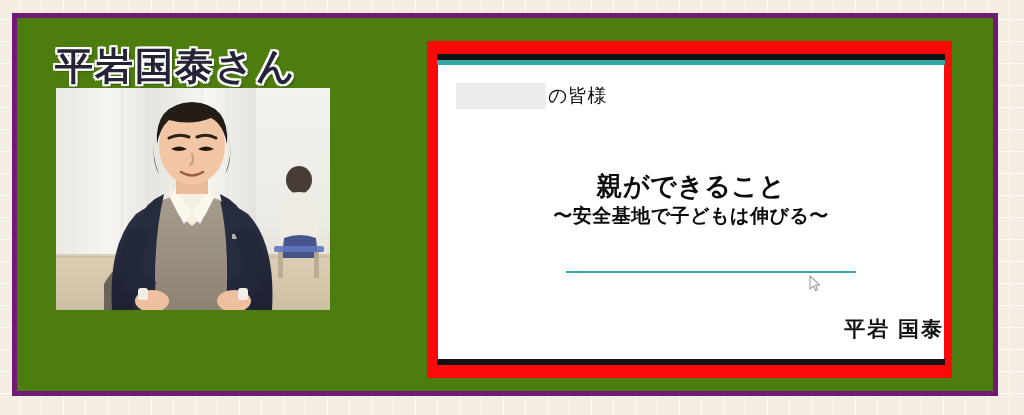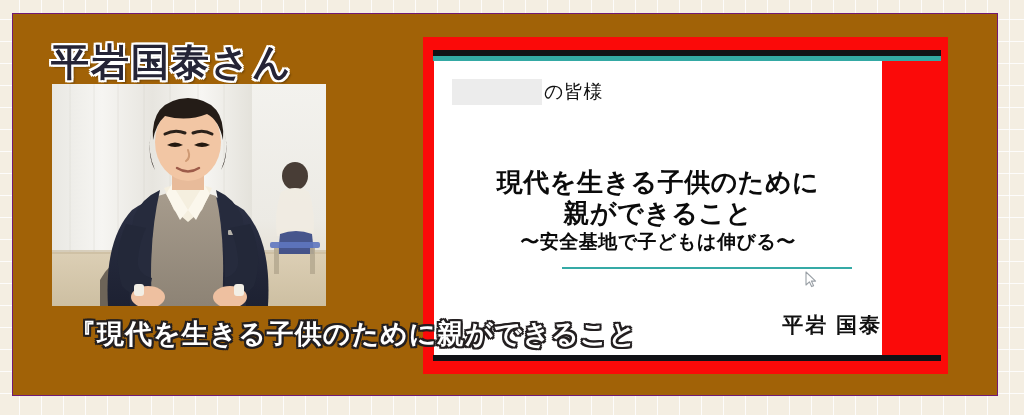--- a/index.html
+++ b/index.html
@@ -15,22 +15,22 @@
     background-color:#f4eee2;
     background-image:
       linear-gradient(to right, rgba(255,255,255,.85) 1px, transparent 1px),
       linear-gradient(to bottom, rgba(255,255,255,.85) 1px, transparent 1px);
     background-size:22px 22px;
     background-position:-3px -3px;
   }
   
   #red-panel{
     position:absolute;left:12px;top:13px;width:986px;height:383px;
-    background:#a16207;
-    border:1px solid #701a75;
+    background:#4d7c0f;
+    border:5px solid #701a75;
     box-sizing:border-box;
     overflow:hidden;
   }
   
   #speaker-heading{
     position:absolute;left:38px;top:23px;
     font-size:38px;font-weight:700;
     color:#252436;
     letter-spacing:2px;
     white-space:nowrap;
@@ -69,21 +69,21 @@
     position:absolute;left:410px;top:23px;width:525px;height:337px;
     background:#fb0a09;
   }
   #slide-topbar-black{
     position:absolute;left:10px;top:13px;width:508px;height:6px;background:#111216;
   }
   #slide-topbar-teal{
     position:absolute;left:10px;top:19px;width:508px;height:5px;background:#34a9a4;
   }
   #slide-canvas{
-    position:absolute;left:11px;top:24px;width:448px;height:294px;
+    position:absolute;left:11px;top:24px;width:506px;height:294px;
     background:#ffffff;
     overflow:hidden;
   }
   #slide-bottombar{
     position:absolute;left:10px;top:318px;width:508px;height:6px;background:#111216;
   }
   
   #redaction-box{
     position:absolute;left:18px;top:18px;width:90px;height:26px;
     background:#ececec;
@@ -222,35 +222,33 @@
 
   <div id="slide-frame">
     <div id="slide-topbar-black"></div>
     <div id="slide-topbar-teal"></div>
 
     <div id="slide-canvas">
       <div id="redaction-box"></div>
       <div id="audience-line">の皆様</div>
 
       <div id="slide-title">
-        <span class="t1">現代を生きる子供のために</span>
         <span class="t2">親ができること</span>
         <span class="t3">〜安全基地で子どもは伸びる〜</span>
       </div>
       <div id="title-rule"></div>
 
       <div id="presenter-name">平岩 国泰</div>
 
       <div id="mouse-cursor">
         <svg viewBox="0 0 12 18" aria-hidden="true">
           <path d="M1 1 L1 14 L4.4 10.8 L6.6 15.6 L8.6 14.7 L6.4 10.1 L10.6 10.1 Z" fill="#ffffff" stroke="#9aa0a6" stroke-width="1.1" stroke-linejoin="round"></path>
         </svg>
       </div>
     </div>
 
     <div id="slide-bottombar"></div>
   </div>
 
   <div id="caption">
-    <span class="cap-line">『現代を生きる子供のために親ができること</span>
   </div>
 
 </div>
 
 </body></html>

